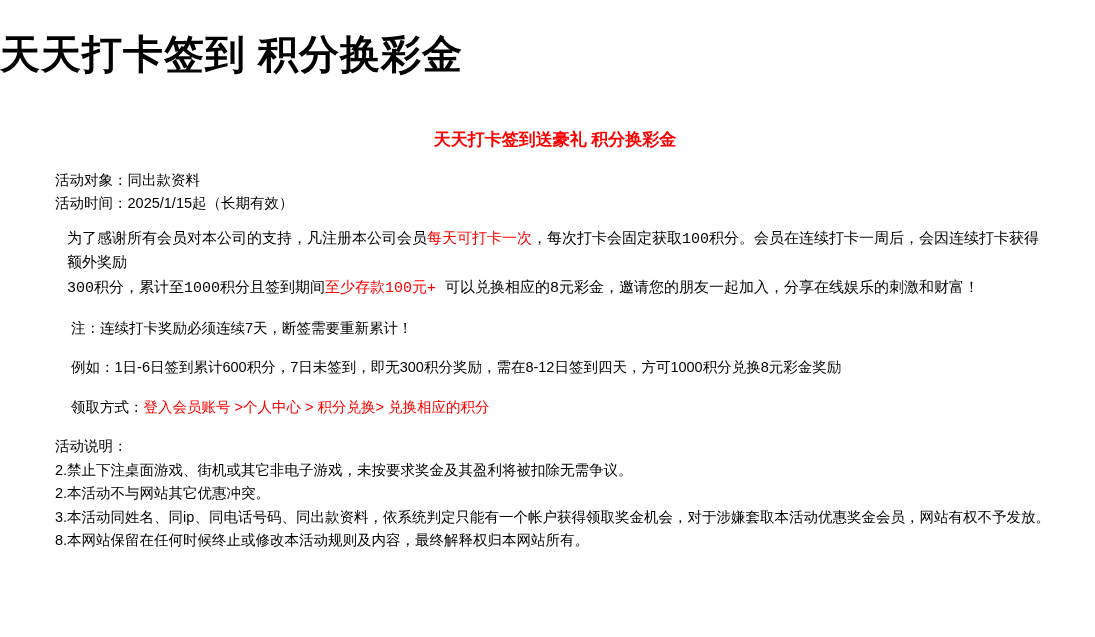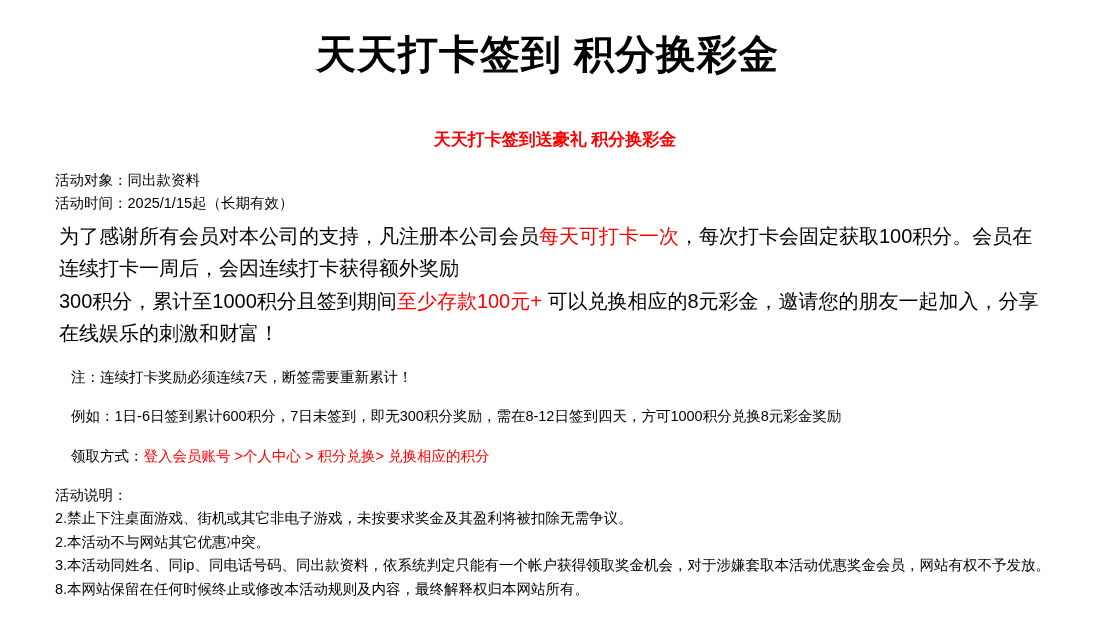--- a/index.html
+++ b/index.html
@@ -14,21 +14,21 @@
     color: #000000;
     overflow: hidden;
   }
   .page {
     position: relative;
     width: 1095px;
     height: 637px;
     box-sizing: border-box;
   }
   .main-title {
-    text-align: center;
+    text-align: left;
     font-size: 40px;
     font-weight: bold;
     letter-spacing: 1px;
     margin: 28px 0 0 0;
     line-height: 1.3;
   }
   .content {
     padding: 0 40px 0 55px;
     margin-top: 48px;
   }
@@ -39,23 +39,24 @@
     font-size: 17px;
     margin-bottom: 18px;
   }
   .line {
     font-size: 14.5px;
     line-height: 1.62;
     margin: 0;
   }
   .red { color: #ff0000; }
   .para {
-    font-size: 20px;
+    font-size: 15px;
     line-height: 1.62;
-    margin: 4px;
+    margin: 12px;
+    font-family: Liberation Mono, monospace;
   }
   table.info {
     border-collapse: collapse;
     width: 100%;
     margin-top: 8px;
     margin-bottom: 8px;
     table-layout: fixed;
   }
   table.info th, table.info td {
     border: 1px solid #555555;

